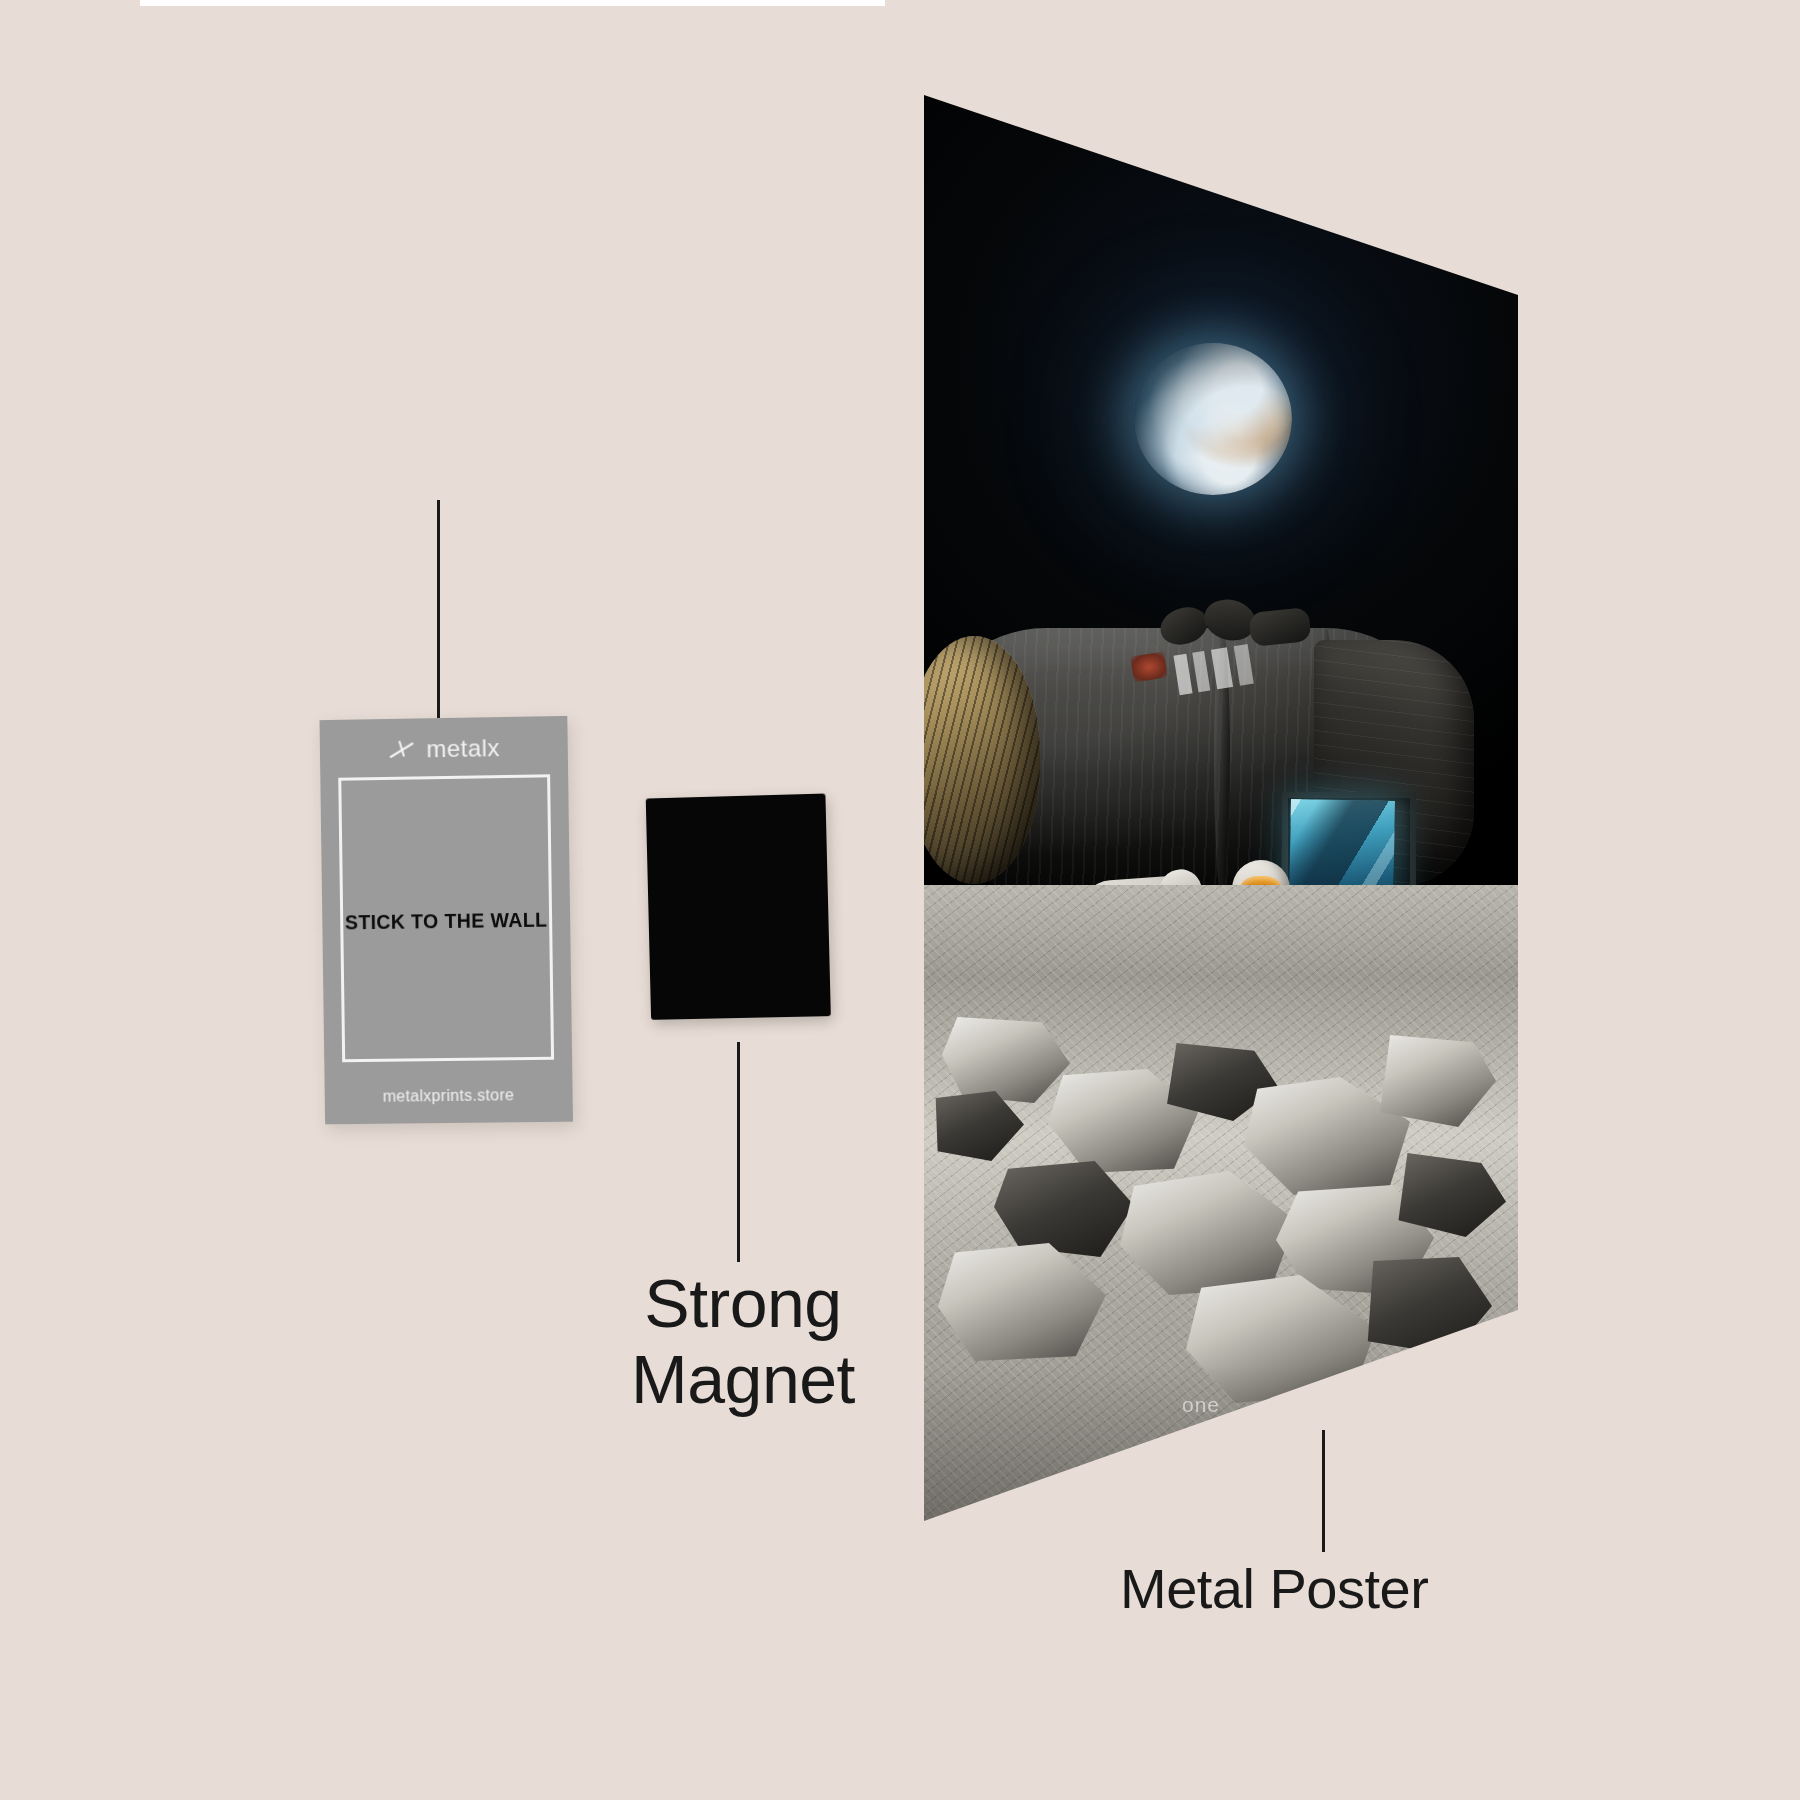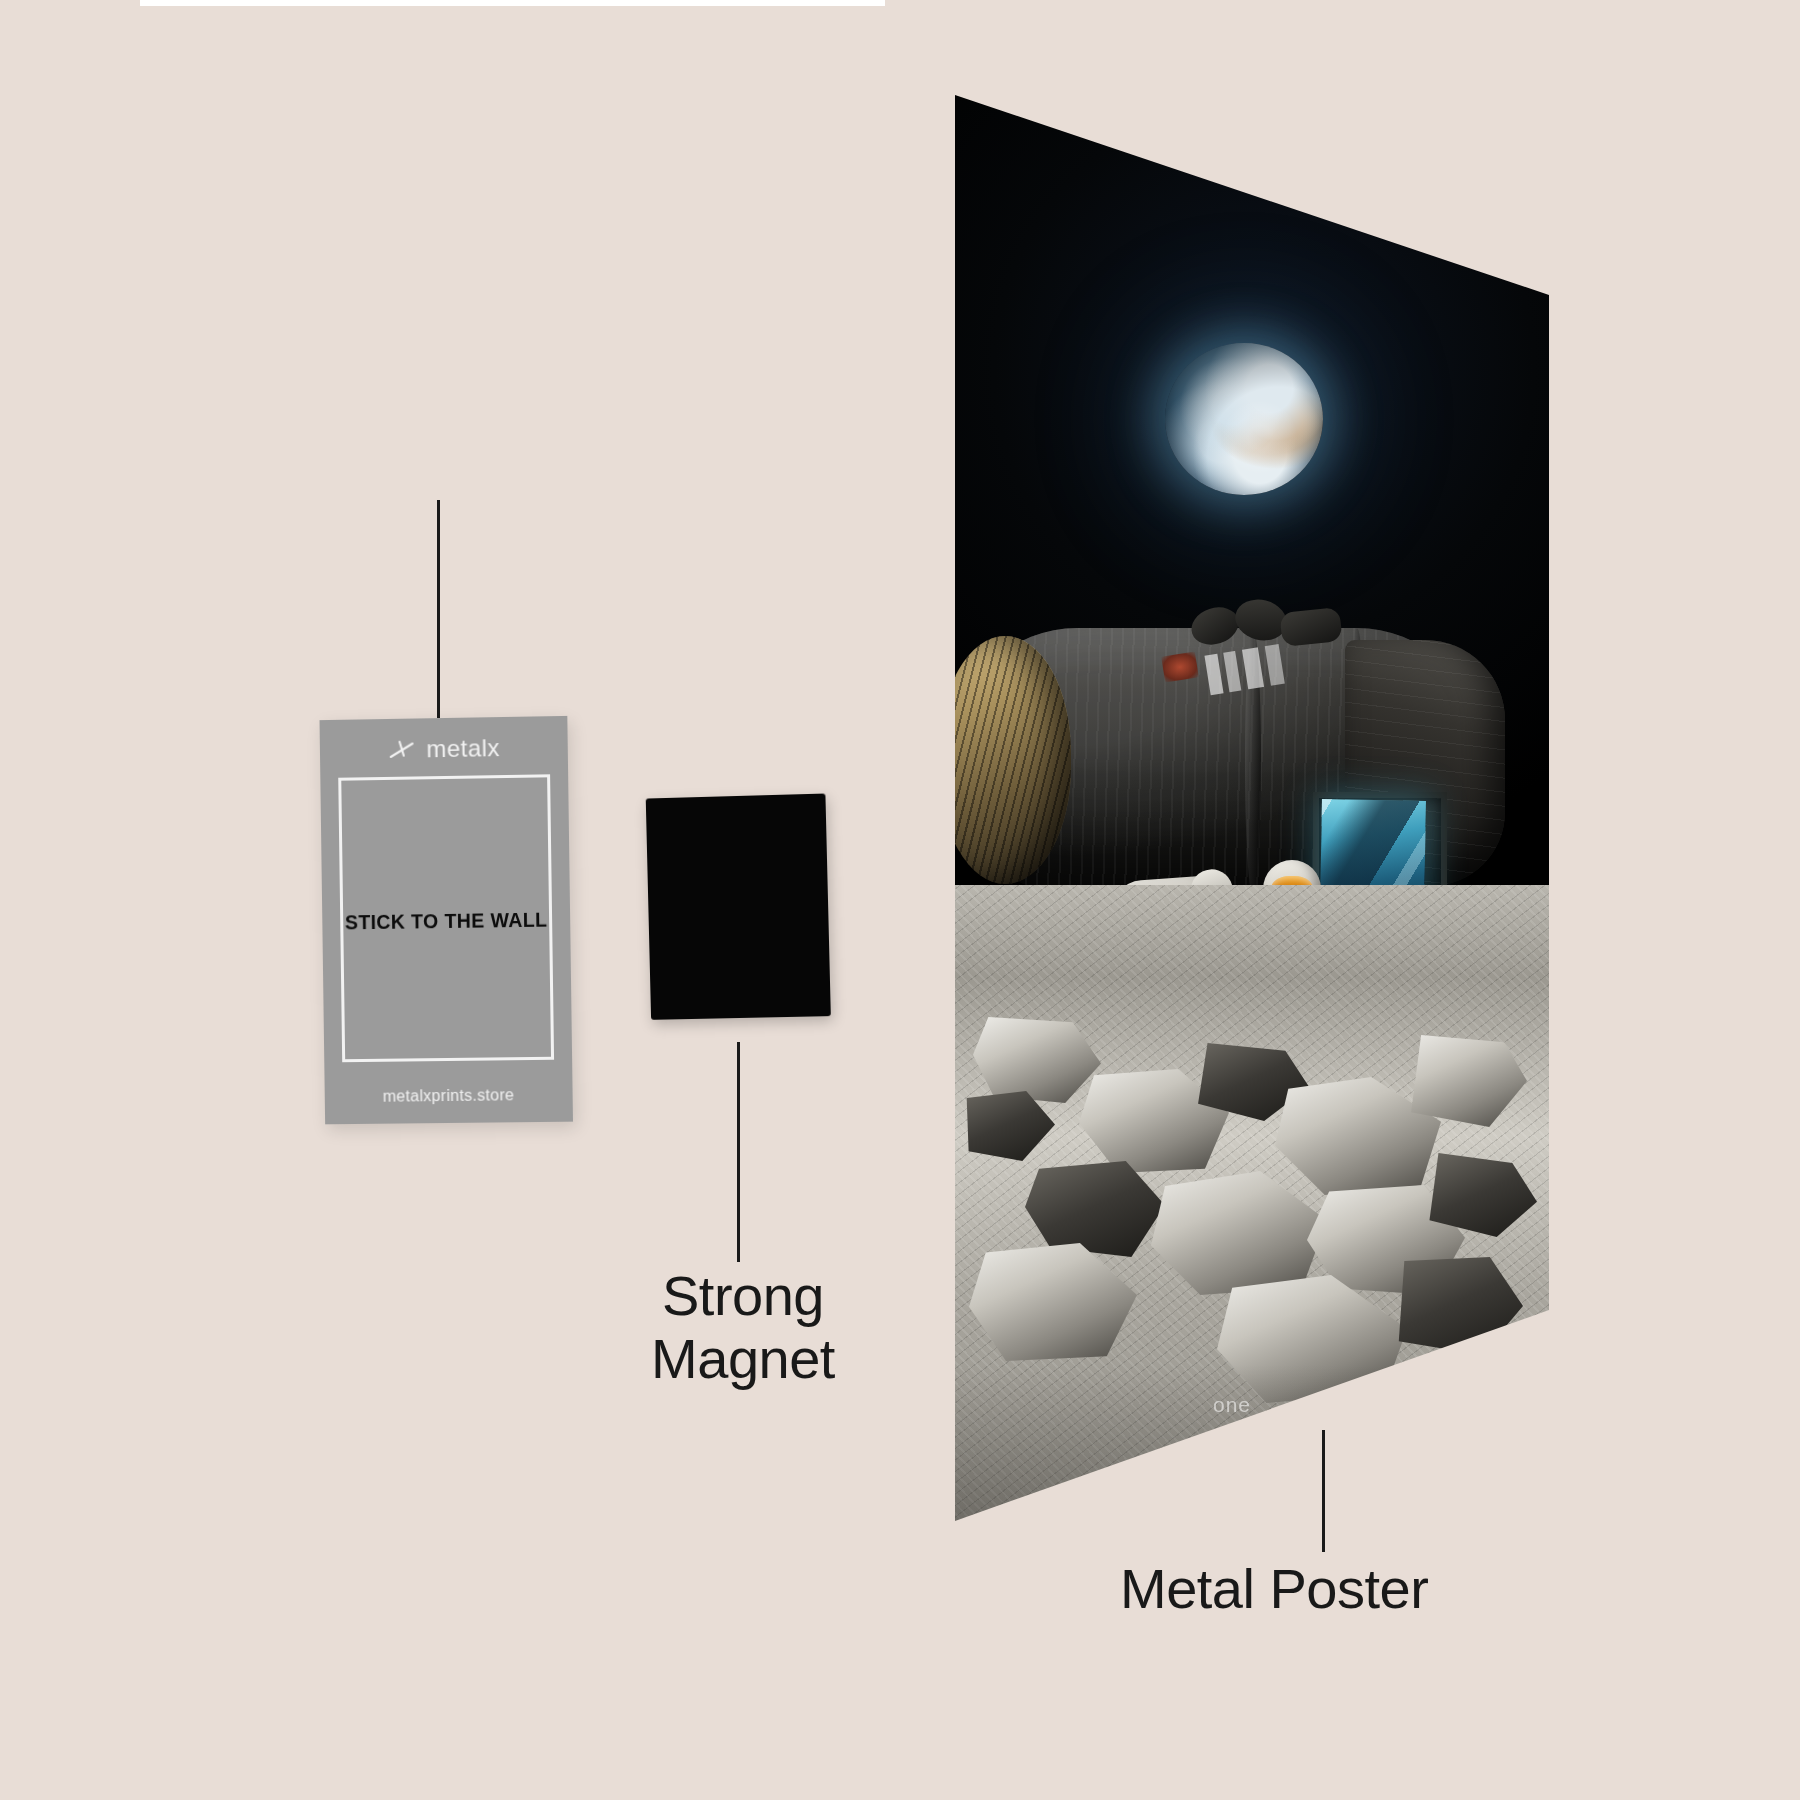--- a/index.html
+++ b/index.html
@@ -22,21 +22,21 @@
   .label{
     position:absolute;
     color:#191919;
     font-family:"Liberation Sans", sans-serif;
     font-weight:400;
     letter-spacing:-0.5px;
     white-space:pre;
     line-height:1.12;
   }
   #label-wall-protector{left:228px;top:415px;font-size:56px;}
-  #label-strong-magnet{left:628px;top:1265px;font-size:56px;text-align:center;white-space:pre-line;width:230px;}
+  #label-strong-magnet{left:628px;top:1265px;font-size:68px;text-align:center;white-space:pre-line;width:230px;}
   #label-metal-poster{left:1120px;top:1558px;font-size:56px;}
 
   
   .leader{position:absolute;background:#1a1a1a;width:3px;}
   #leader-wall-protector{left:437px;top:500px;height:218px;}
   #leader-strong-magnet{left:737px;top:1042px;height:220px;}
   #leader-metal-poster{left:1322px;top:1430px;height:122px;}
 
   
   #wall-protector-card{
@@ -75,21 +75,21 @@
   #strong-magnet{
     position:absolute;left:648px;top:796px;width:180px;height:222px;
     background:#060606;
     border-radius:3px;
     transform:perspective(1600px) rotateY(-3deg) rotate(-1.4deg);
     box-shadow:2px 5px 14px rgba(0,0,0,0.22);
   }
 
   
   #metal-poster{
-    position:absolute;left:955px;top:95px;width:594px;height:1426px;
+    position:absolute;left:924px;top:95px;width:594px;height:1426px;
     clip-path:polygon(0px 0px, 594px 200px, 594px 1215px, 0px 1426px);
     background:#000;
     overflow:hidden;
     filter:drop-shadow(4px 6px 10px rgba(0,0,0,0.22));
     text-align:right;
   }
   .poster-art{position:absolute;inset:0;}
 
   
   .sky{

